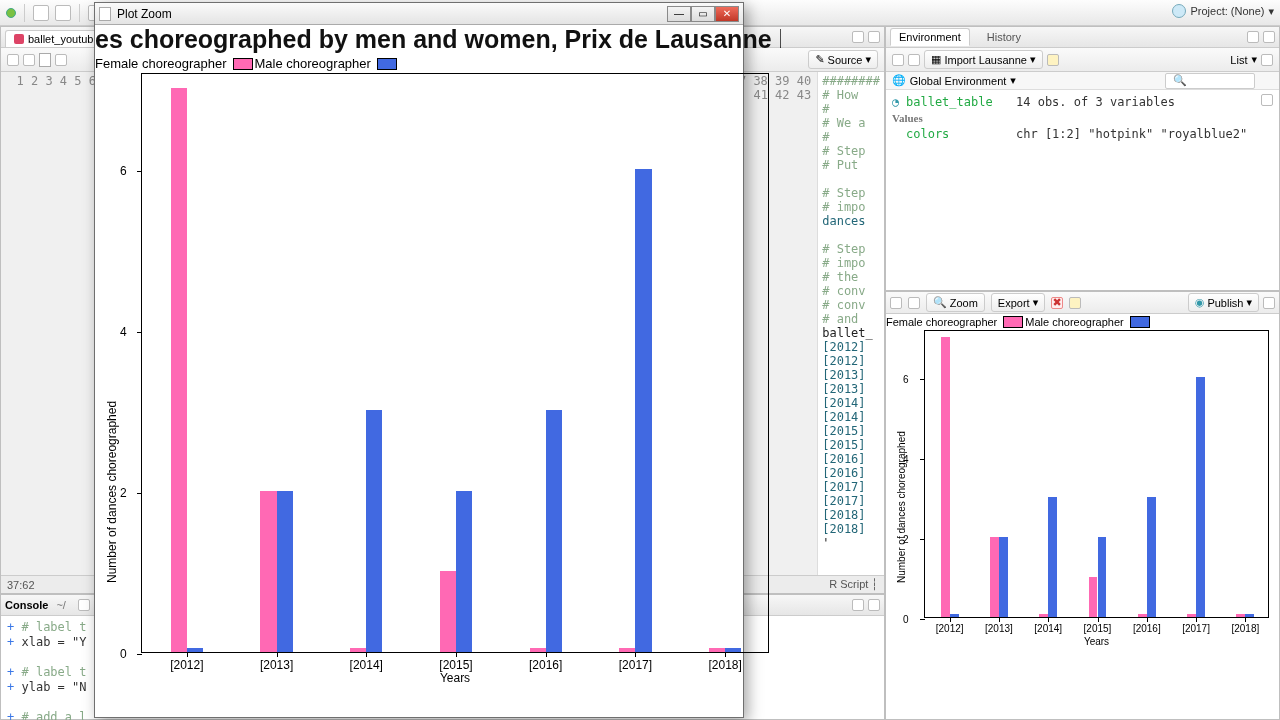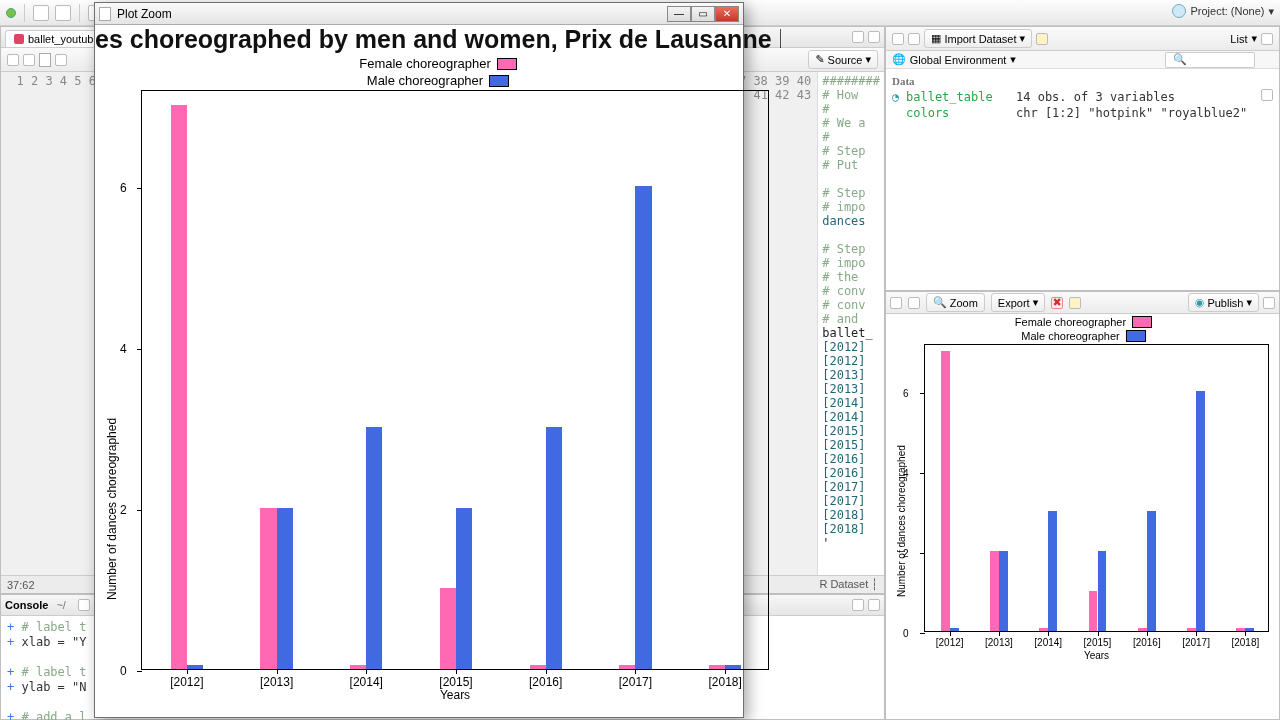--- a/index.html
+++ b/index.html
@@ -111,21 +111,21 @@
   .winbtns { margin-left:auto; display:flex; gap:0;}
   .winbtn { width:24px; height:16px; border:1px solid #8a8a8a; background:linear-gradient(#f4f4f4,#dcdcdc); font-size:10px; display:flex; align-items:center; justify-content:center;}
   .winbtn.close { background:linear-gradient(#ef6b5a,#c13828); color:#fff;}
   .plot-canvas { position:absolute; top:22px; left:0; right:0; bottom:0; background:#fff;}
 
   
   .chart {
     position:relative; margin:0 auto;
   }
   .chart-title { text-align:center; font-weight:bold; color:#111;}
-  .legend { display:flex; flex-direction:column; align-items:center; gap:2px; margin:2px auto; font-size:13px;}
+  .legend { display:flex; flex-direction:row; align-items:center; gap:2px; margin:2px auto; font-size:13px;}
   .legend-row { display:flex; align-items:center; gap:6px;}
   .swatch { width:20px; height:12px; border:1px solid #000;}
   .sw-pink { background:#ff69b4;}
   .sw-blue { background:#4169e1;}
   .axes {
     position:relative;
     border:1px solid #000;
   }
   .ylab { position:absolute; transform:rotate(-90deg); transform-origin:left top; font-size:12px;}
   .xlab { text-align:center; font-size:13px; margin-top:18px;}
@@ -271,21 +271,21 @@
 ballet_
 
 </div>
   </div>
   <div class="footer-bar">
     <span>37:62</span>
     <span style="display:flex;gap:6px;align-items:center;">
       <span style="background:#ffd27a;border:1px solid #c90;padding:0 3px;border-radius:2px;">⬚</span>
       <span>(Untitled)</span>
     </span>
-    <span><span>R Dataset</span> ┆</span>
+    <span><span>R Script</span> ┆</span>
   </div>
 </div>
 
 <div id="console-pane" class="pane">
   <div class="pane-header">
     <span style="font-weight:bold">Console</span>
     <span style="color:#777">~/</span>
     <span class="mini-icon" style="margin-left:4px"></span>
     <div style="margin-left:auto;display:flex;gap:4px;">
       <span class="mini-icon"></span>
@@ -297,50 +297,58 @@
       <div><span class="prompt">+ </span>xlab = "Y</div>
       <div>&nbsp;</div>
       <div><span class="prompt">+ </span><span class="cm"># label t</span></div>
       <div><span class="prompt">+ </span>ylab = "N</div>
       <div>&nbsp;</div>
       <div><span class="prompt">+ </span><span class="cm"># add a l</span></div>
     </div>
 </div>
 
 <div id="env-pane" class="pane">
+  <div class="pane-header">
+    <span class="tab active">Environment</span>
+    <span class="tab">History</span>
+    <div style="margin-left:auto;display:flex;gap:4px;">
+      <span class="mini-icon"></span>
+      <span class="mini-icon"></span>
+    </div>
+  </div>
   <div class="env-tb">
     <span class="mini-icon"></span>
     <span class="mini-icon"></span>
     <div class="rs-btn">
       <span>▦</span>
-      <span>Import Dataset</span>
+      <span>Import Lausanne</span>
       <span>▾</span>
     </div>
     <span class="mini-icon" style="background:#fef3c2"></span>
     <div style="margin-left:auto;display:flex;gap:4px;align-items:center;">
       <span>List</span>
       <span>▾</span>
       <span class="mini-icon"></span>
     </div>
   </div>
   <div style="height:18px;border-bottom:1px solid #ddd;background:#f7f7f7;display:flex;align-items:center;padding:0 6px;gap:4px;">
     <span style="color:#39a">🌐</span>
     <span>Global Environment</span>
     <span>▾</span>
     <input class="search-box" style="">
     <span style="position:relative;left:-86px;color:#bbb;pointer-events:none;">🔍</span>
   </div>
   <div class="env-body">
-    <div class="env-head">Data</div>
     <div class="env-row">
       <span style="color:#39a;width:14px;">◔</span>
       <span class="env-name">ballet_table</span>
       <span class="env-val">14 obs. of 3 variables</span>
       <span style="margin-left:auto;" class="mini-icon"></span>
     </div>
+    <div class="env-head">Values</div>
     <div class="env-row">
       <span style="width:14px;"></span>
       <span class="env-name">colors</span>
       <span class="env-val">chr [1:2] "hotpink" "royalblue2"</span>
     </div>
   </div>
 </div>
 
 <div id="plot-pane" class="pane">
   <div class="plot-tb">

